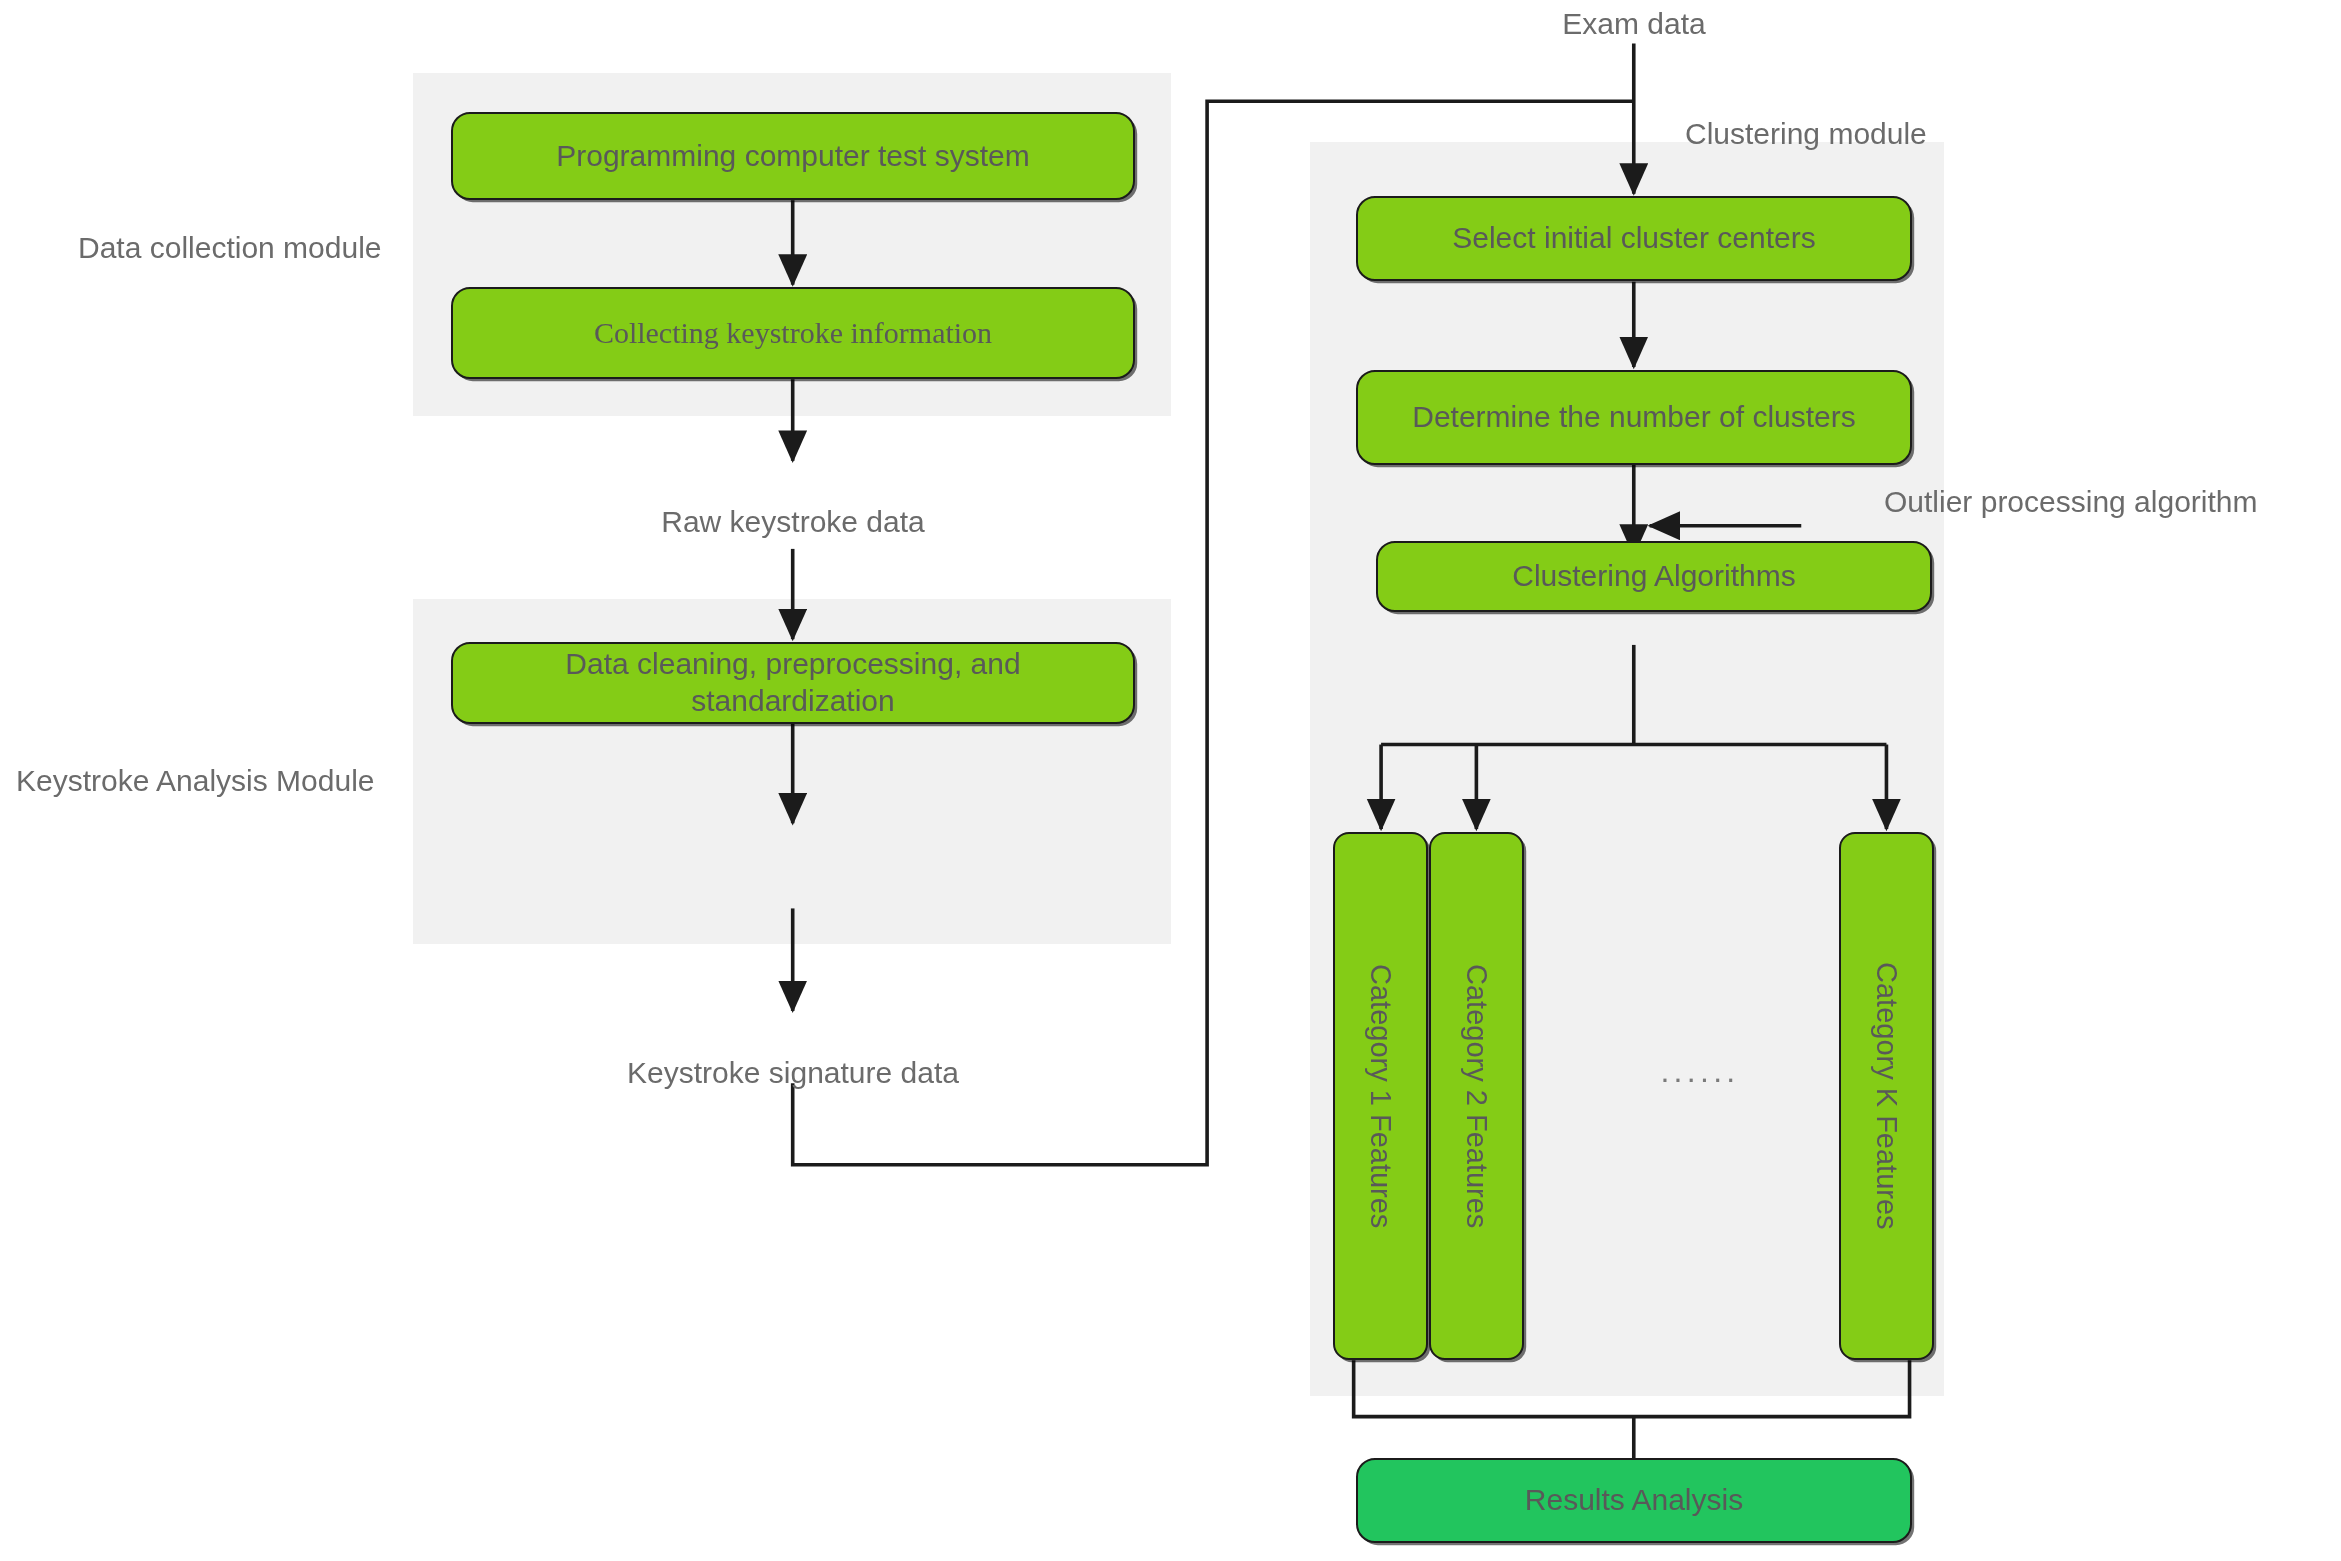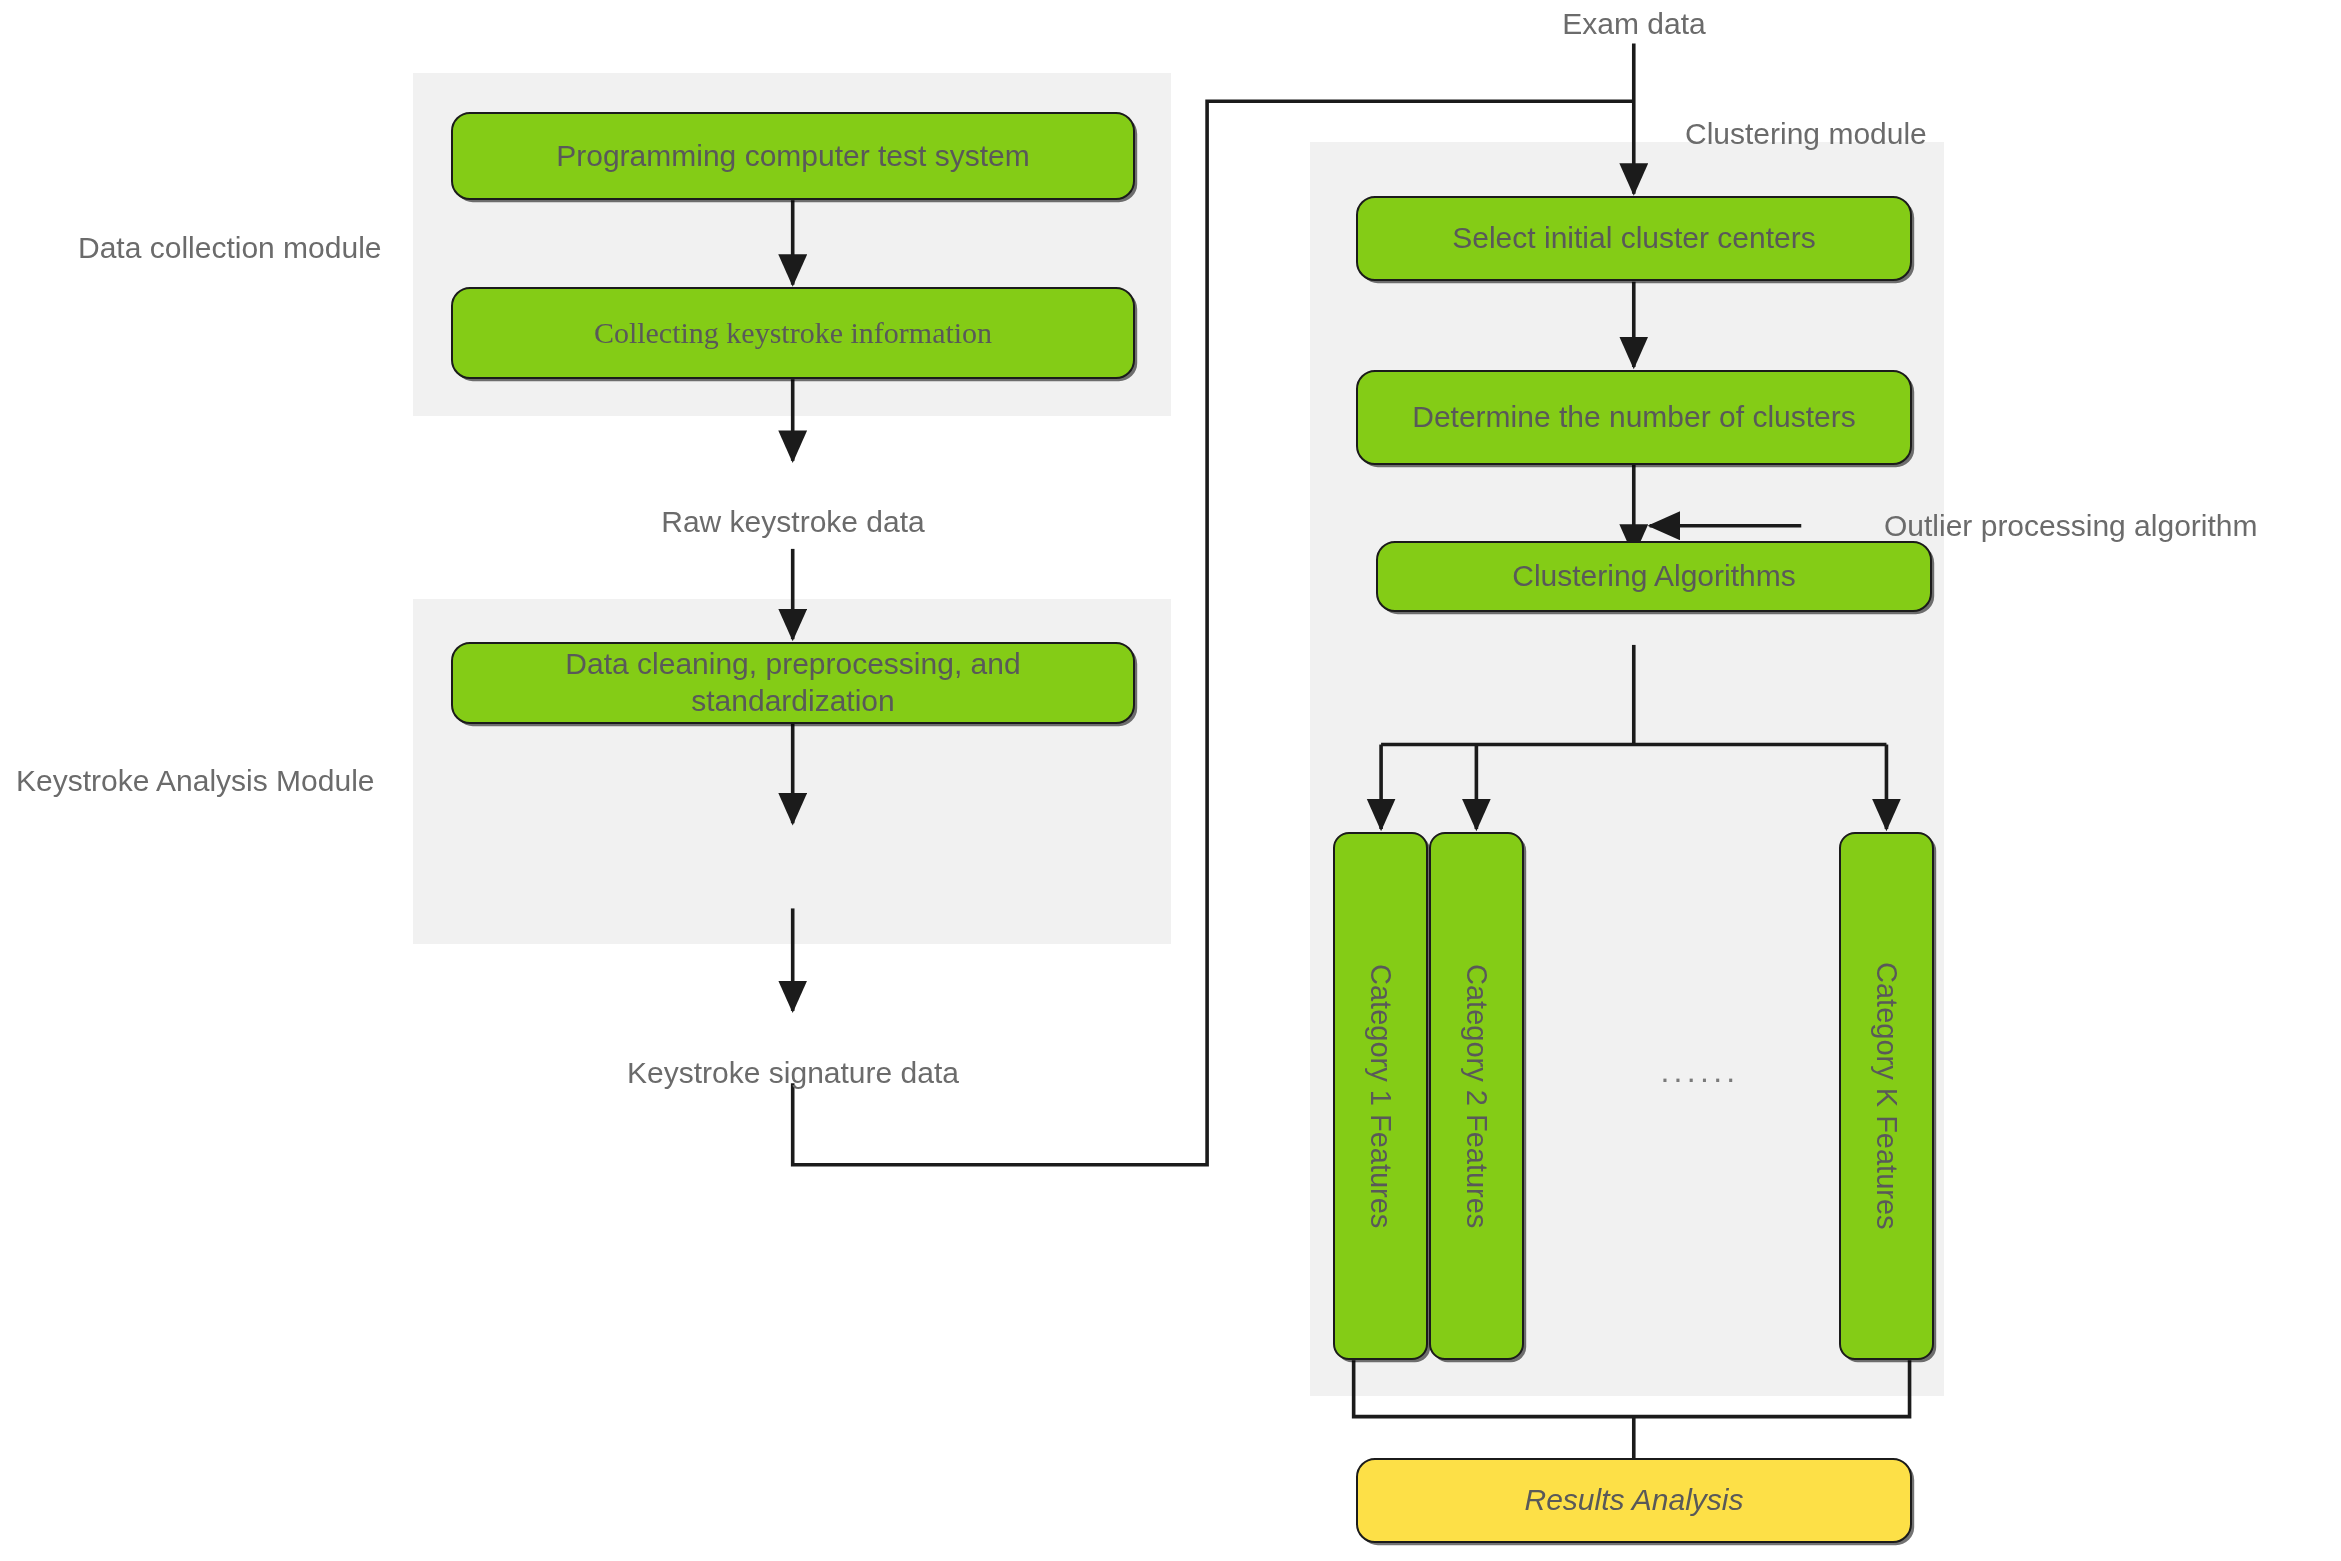--- a/index.html
+++ b/index.html
@@ -21,21 +21,21 @@
     border-radius:19px;
     box-sizing:border-box;
     display:flex;align-items:center;justify-content:center;
     text-align:center;
     color:#595959;
     font-size:30px;
     line-height:1.22;
     padding:2.9px 11.6px;
     box-shadow:2.9px 2.9px 0 -0.7px rgba(0,0,0,0.55);
   }
-  .node.plain{background:#fde047;font-style:italic;}
+  .node.plain{background:#22c55e;}
   .node.vert{
     writing-mode:vertical-rl;
     text-orientation:mixed;
     padding:11.6px 2.9px;
     border-radius:16px;
     font-size:29px;
   }
 
   
   .label{
@@ -148,21 +148,21 @@
   </div>
 
   <div class="node" style="left:1356px;top:196px;width:556px;height:85px;">
     <span>Select initial cluster centers</span>
   </div>
 
   <div class="node" style="left:1356px;top:370px;width:556px;height:95px;">
     <span>Determine the number of clusters</span>
   </div>
 
-  <div class="label" style="left:1884px;top:508px;">
+  <div class="label" style="left:1884px;top:484px;">
     <span>Outlier processing algorithm</span>
   </div>
 
   <div class="node" style="left:1356px;top:541px;width:556px;height:71px;margin-left:20px;">
     <span>Clustering Algorithms</span>
   </div>
 
   <div class="node vert" style="left:1333px;top:832px;width:95px;height:528px;">
     <span>Category 1 Features</span>
   </div>

